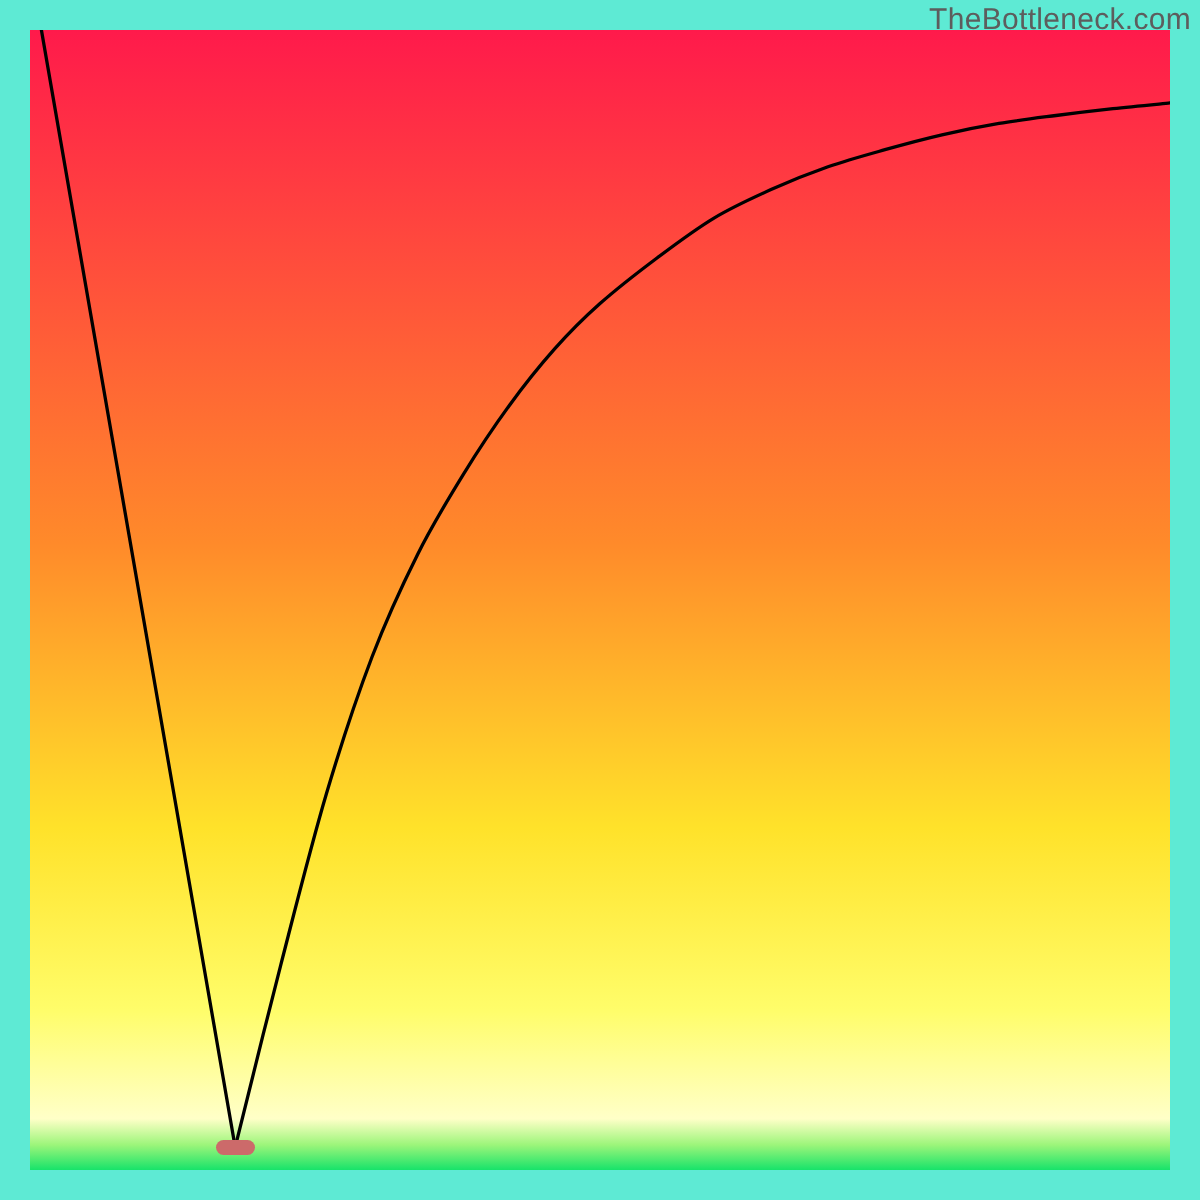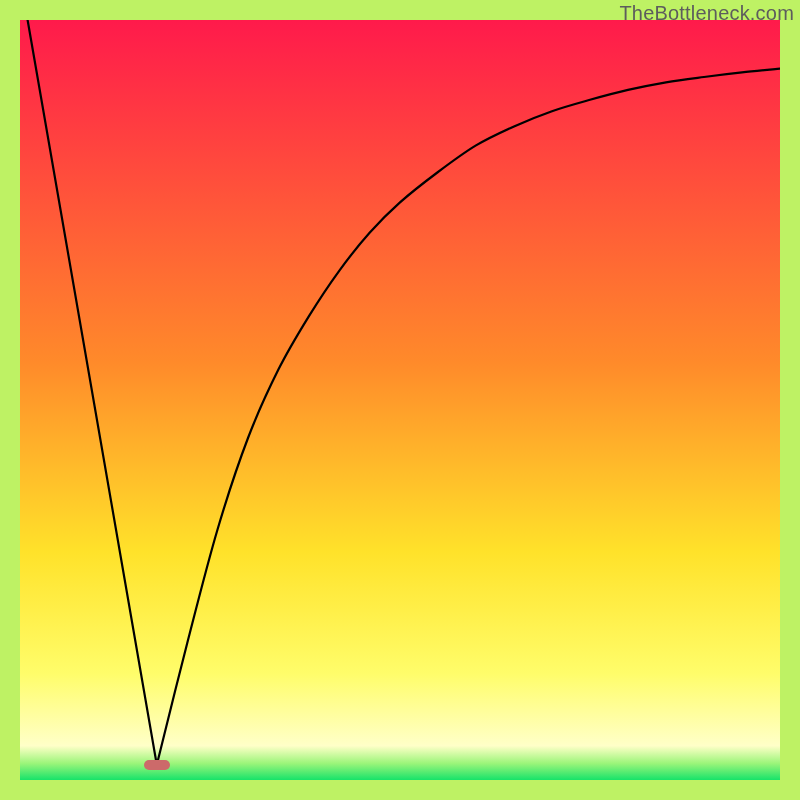--- a/index.html
+++ b/index.html
@@ -8,21 +8,21 @@
     width: 800px;
     height: 800px;
     background: #000;
     overflow: hidden;
     font-family: Arial, Helvetica, sans-serif;
   }
   .outer {
     position: relative;
     width: 800px;
     height: 800px;
-    background: #bef264;
+    background: #5eead4;
   }
   .plot-area {
     position: absolute;
     left: 20px;
     top: 20px;
     width: 760px;
     height: 760px;
     overflow: hidden;
   }
   .plot-svg {

